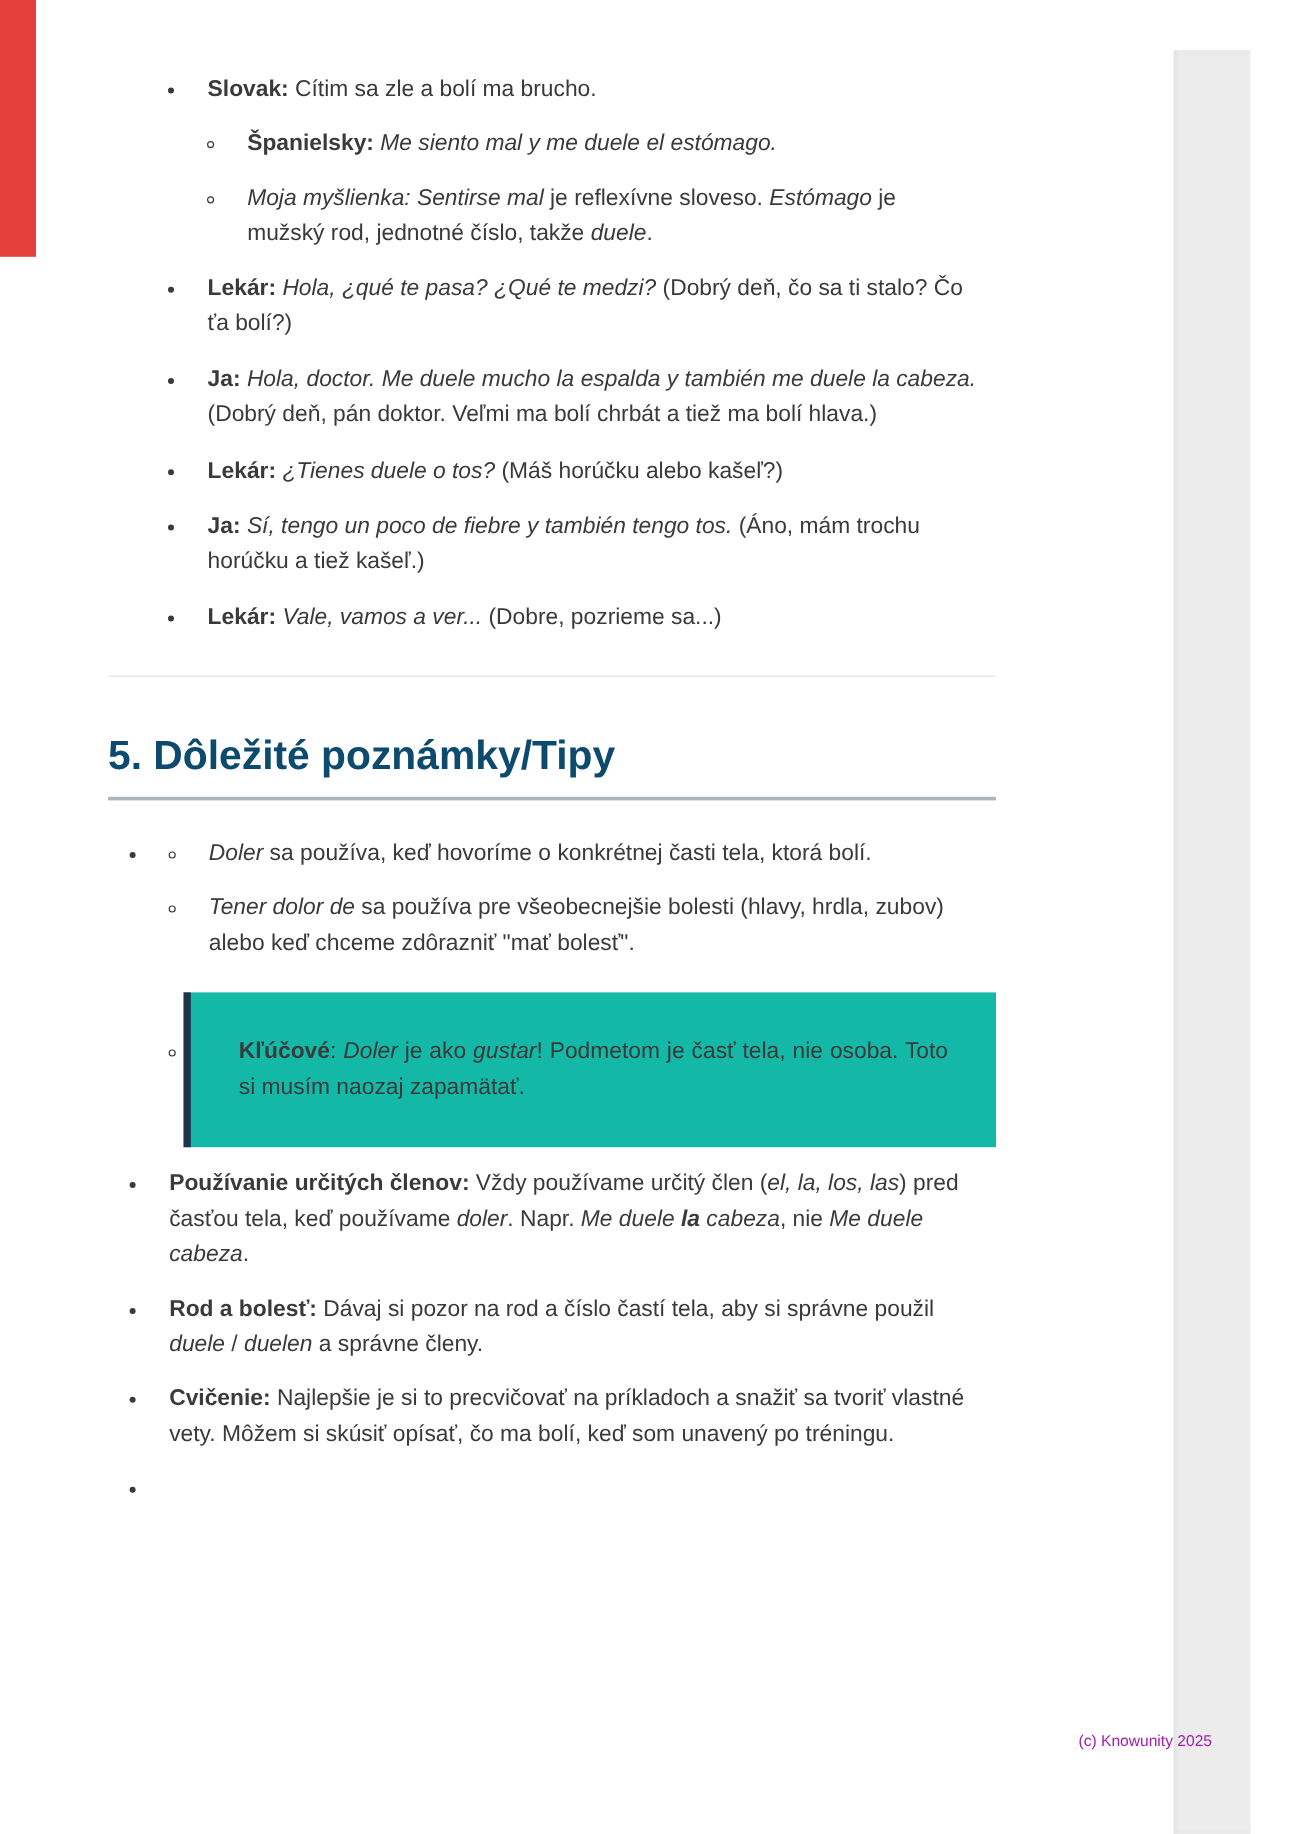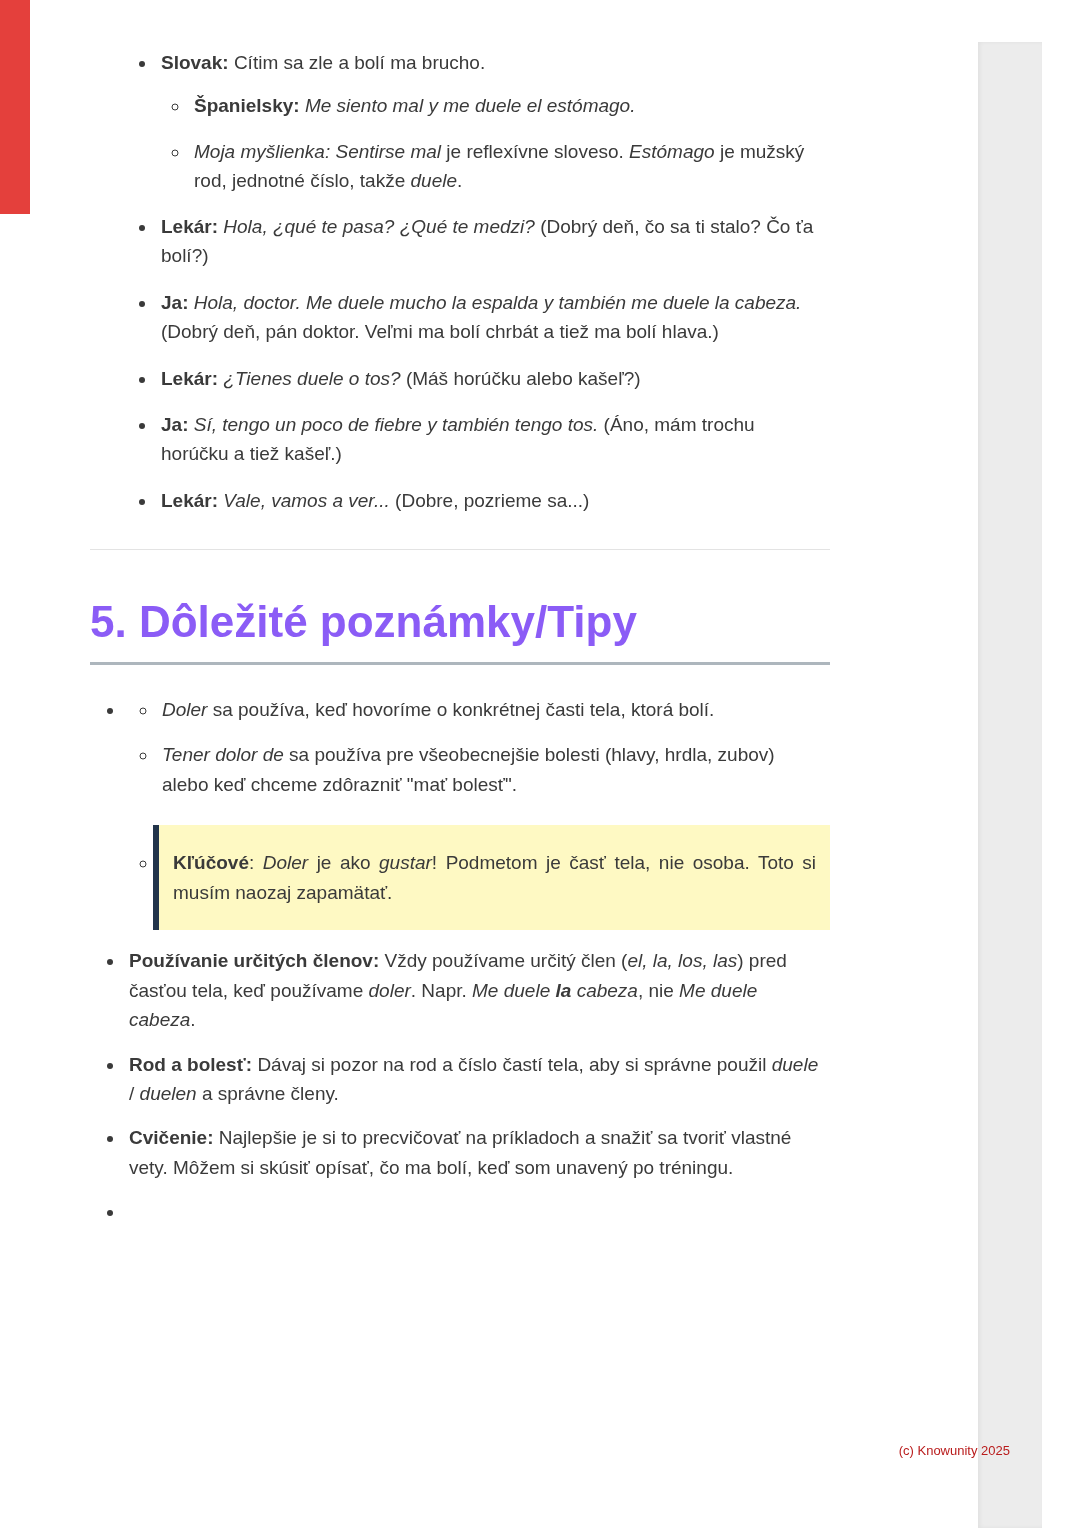--- a/index.html
+++ b/index.html
@@ -11,21 +11,21 @@
   }
   .page { position:relative; width:1080px; height:1528px; background:#ffffff; }
 
   .red-marker { position:absolute; left:0; top:0; width:30px; height:214px; background:#e4403c; }
   .side-strip {
     position:absolute; left:978px; top:42px; width:64px; height:1486px;
     background:#ececec; box-shadow: inset 2px 0 4px rgba(0,0,0,0.05);
   }
   .copyright {
     position:absolute; top:1441px; right:70px;
-    font-size:13px; color:#b91c1c;
+    font-size:13px; color:#a21caf;
   }
 
   .content { position:absolute; left:90px; top:44px; width:740px; }
 
   ul { list-style-position:outside; }
   ul.outer { list-style:disc; padding-left:67px; }
   ul.notes { list-style:disc; padding-left:35px; }
   ul.sub   { list-style:circle; padding-left:33px; margin-top:14px; }
   li { margin-bottom:15px; }
   ul.sub > li { margin-bottom:16px; }
@@ -35,33 +35,33 @@
   .i  { font-style:italic; }
   .bi { font-weight:700; font-style:italic; }
 
   .num-item { margin:28px 0 25px 13px; }
   .num-item .num { margin-right:8px; }
   .num-item .ttl { font-weight:700; }
 
   .thin-divider { border:none; border-top:1px solid #e3e3e3; margin-top:34px; }
 
   .heading {
-    font-size:44px; font-weight:700; color:#8b5cf6;
+    font-size:34px; font-weight:700; color:#0c4a6e;
     margin-top:46px; line-height:1.2;
   }
   .heading-rule { height:3px; background:#adb6bd; margin-top:13px; margin-bottom:30px; }
 
   .callout-li { margin-top:26px; margin-bottom:18px; }
   .callout {
-    background:#fef9c3; border-left:6px solid #22344a;
-    padding:19px 10px; margin-left:-5px;
+    background:#14b8a6; border-left:6px solid #22344a;
+    padding:19px 24px; margin-left:-5px;
   }
   .callout p { text-align:justify; }
 
-  p.rich { margin:4px; }
+  p.rich { margin:16px; }
 </style>
 </head>
 <body>
 
 <div class="page">
 
   <div class="red-marker"></div>
   <div class="side-strip"></div>
   <div class="copyright">(c) Knowunity 2025</div>
 

